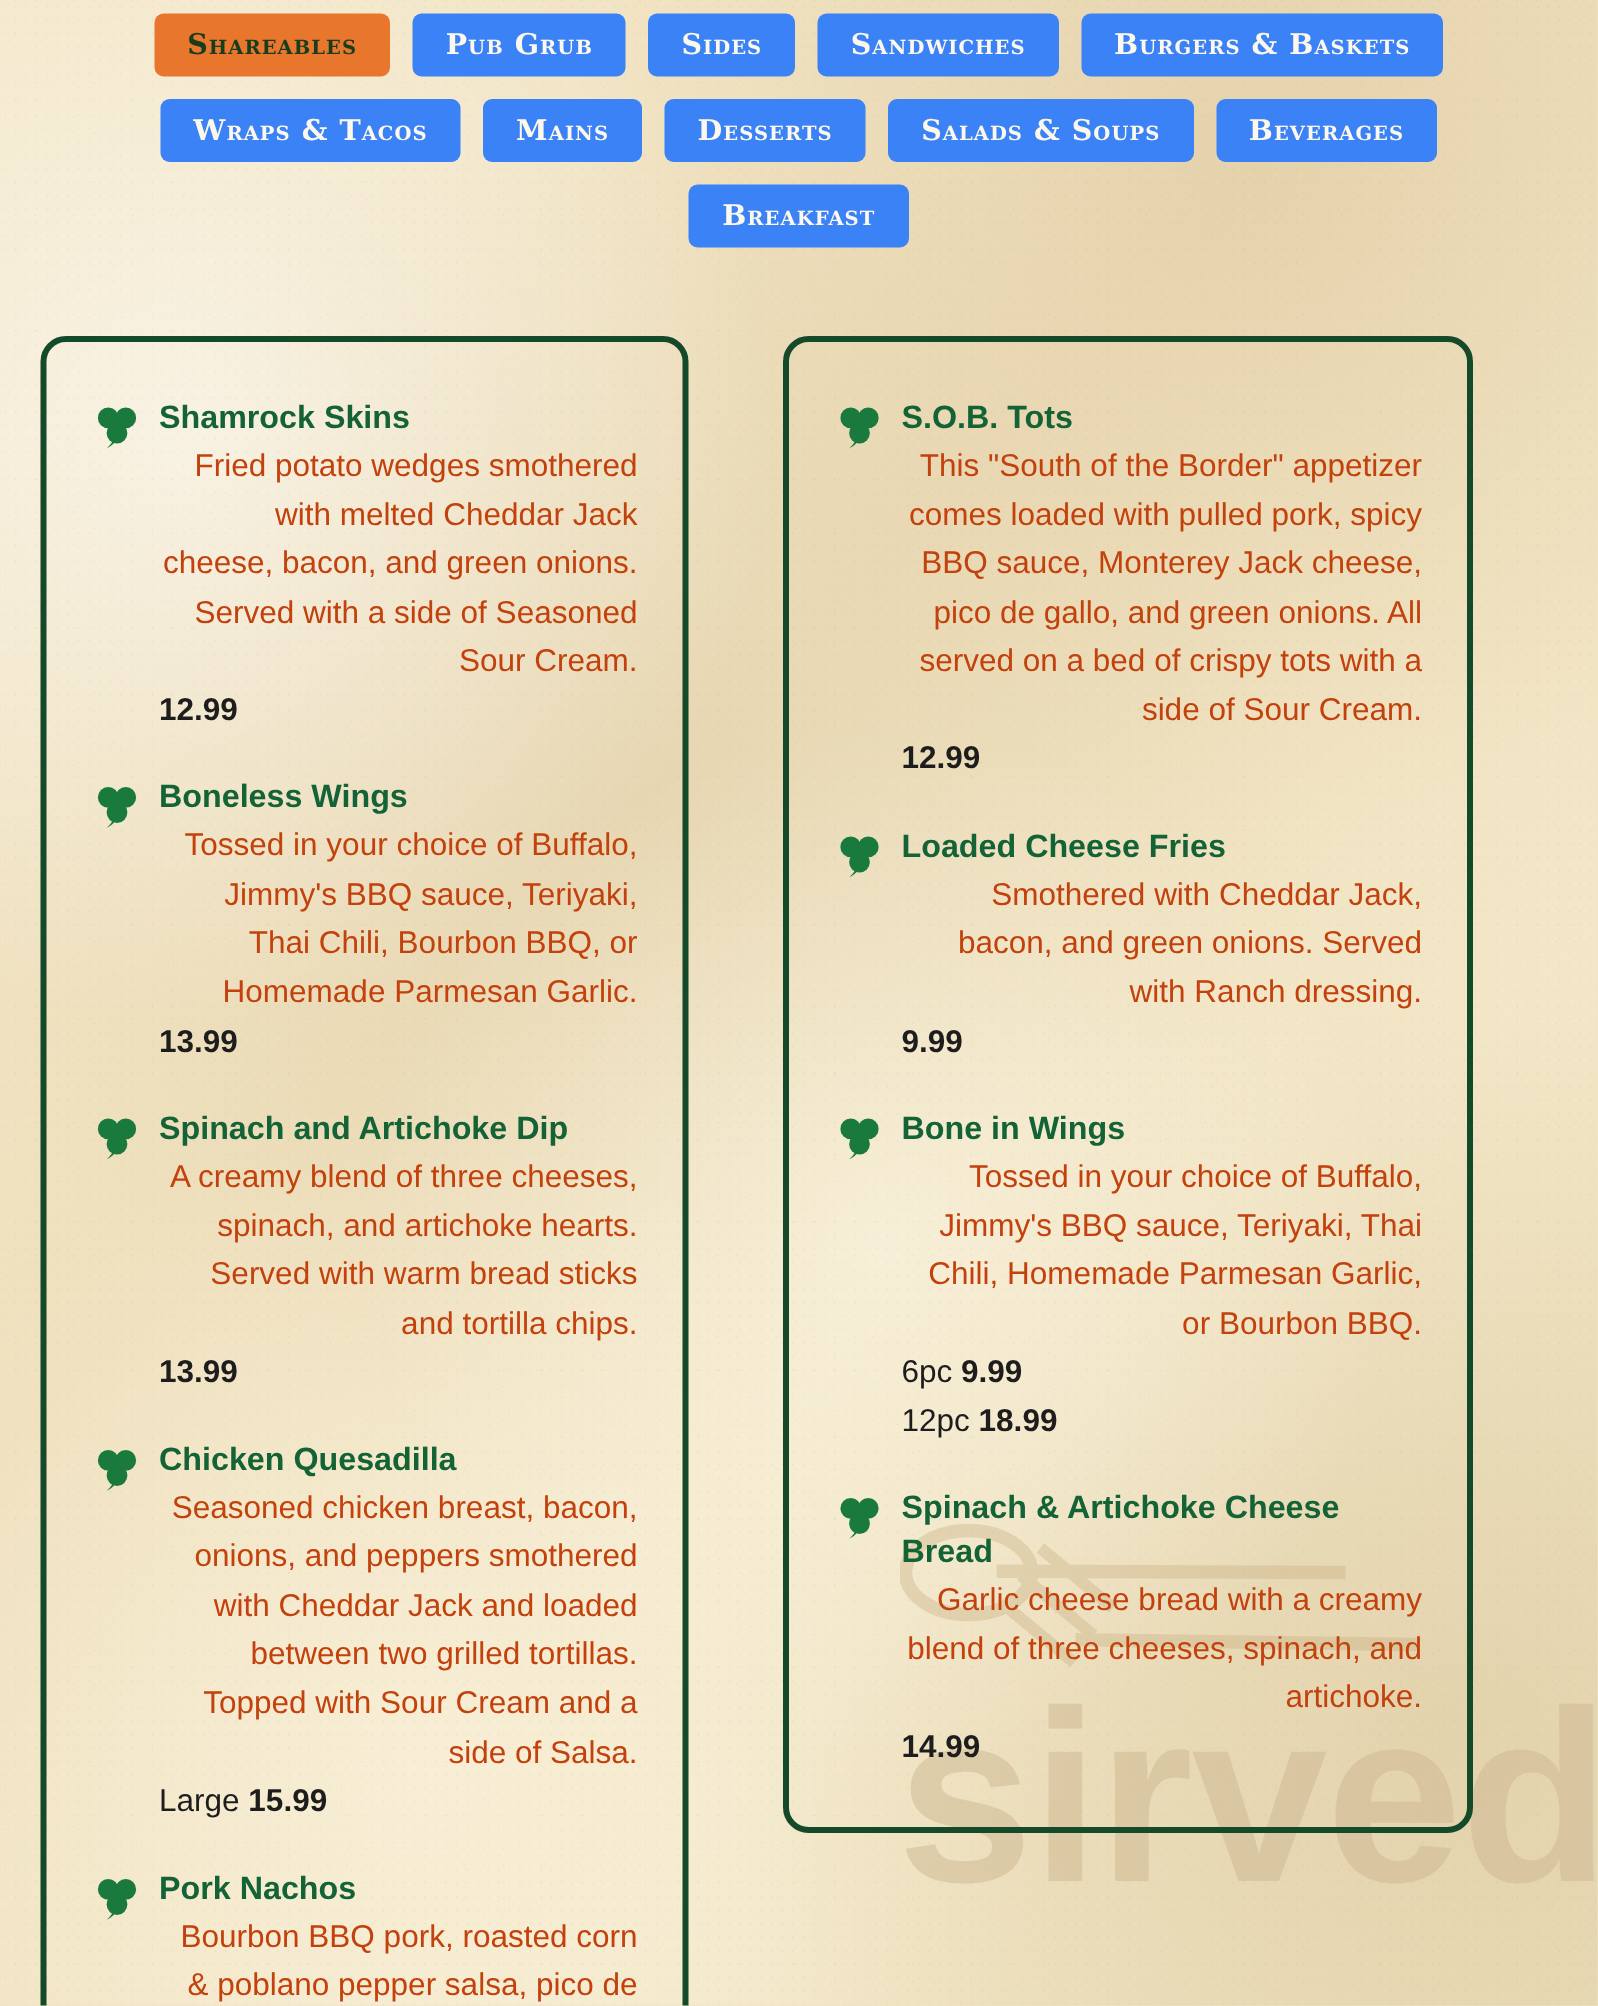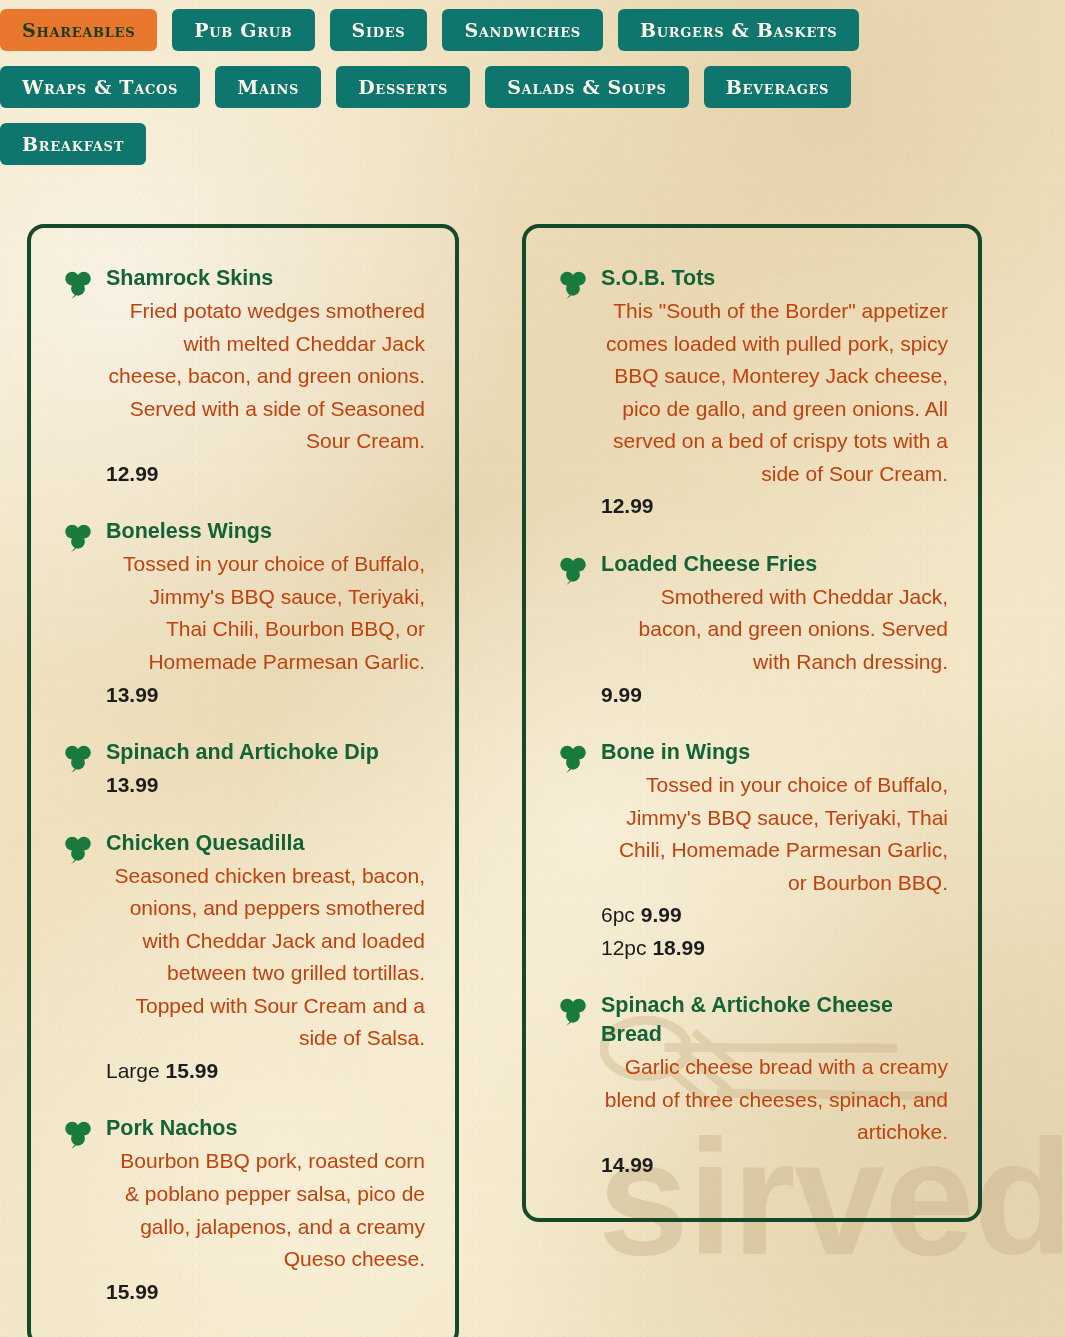--- a/index.html
+++ b/index.html
@@ -63,25 +63,26 @@
   
   .tabs {
     position: absolute;
     left: 0;
     top: 0;
     width: 1065px;
     padding-top: 9px;
   }
   .tab-row {
     display: flex;
+    justify-content: center;
     gap: 15px;
     margin-bottom: 15px;
   }
   .tab {
-    background: #0f766e;
+    background: #3b82f6;
     color: #fdf8ec;
     border-radius: 6px;
     padding: 12px 22px 11px 22px;
     font-family: "DejaVu Serif", "Liberation Serif", serif;
     font-size: 19px;
     font-weight: 700;
     font-variant: small-caps;
     letter-spacing: 0.7px;
     white-space: nowrap;
     line-height: 1;
@@ -232,20 +233,21 @@
         <svg class="shamrock" viewBox="0 0 64 64">
             <g fill="#1a7a3e">
               <circle cx="21" cy="20" r="13"></circle>
               <circle cx="43" cy="20" r="13"></circle>
               <circle cx="32" cy="39" r="13"></circle>
               <path d="M30.5 36 C29 46 26 52 19 58 C28 54 33 47 34 37 Z"></path>
             </g>
           </svg>
         <div class="item-body">
           <div class="item-name">Spinach and Artichoke Dip</div>
+          <div class="item-desc">A creamy blend of three cheeses, spinach, and artichoke hearts. Served with warm bread sticks and tortilla chips.</div>
           <div class="price-line">13.99</div>
         </div>
       </div>
 
       <div class="item">
         <svg class="shamrock" viewBox="0 0 64 64">
             <g fill="#1a7a3e">
               <circle cx="21" cy="20" r="13"></circle>
               <circle cx="43" cy="20" r="13"></circle>
               <circle cx="32" cy="39" r="13"></circle>

